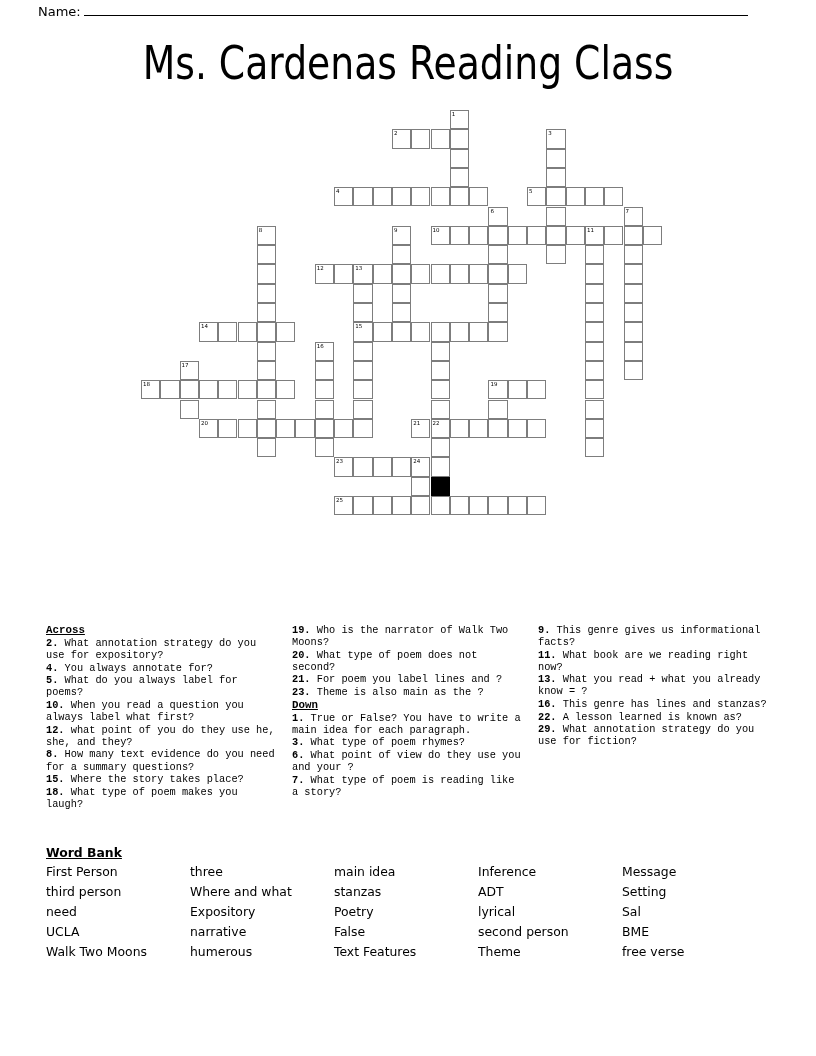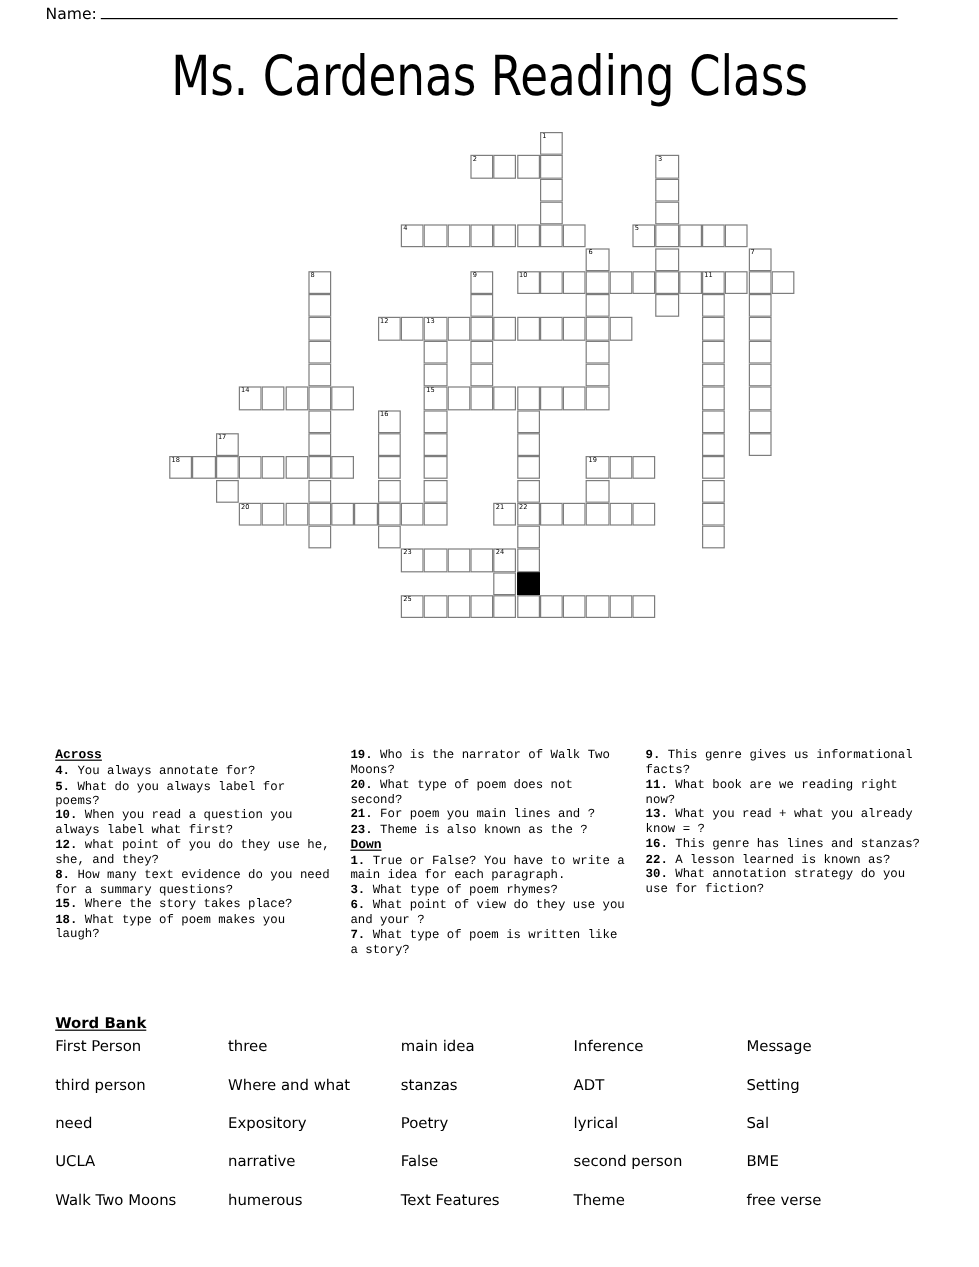--- a/index.html
+++ b/index.html
@@ -132,21 +132,21 @@
   .wb-head {
     font-weight: bold;
     text-decoration: underline;
     font-size: 12.4px;
     display: block;
     margin-bottom: 4px;
   }
   .wb-grid {
     display: grid;
     grid-template-columns: 144px 144px 144px 144px 144px;
-    row-gap: 17px;
+    row-gap: 5px;
   }
   .wb-item {
     font-size: 12.4px;
     line-height: 15px;
     white-space: nowrap;
   }
 </style>
 </head>
 <body>
 
@@ -370,46 +370,47 @@
       <div class="cell" style="left: 449.8px; top: 496px; width: 19.3px; height: 19.3px;"></div>
       <div class="cell" style="left: 469.1px; top: 496px; width: 19.3px; height: 19.3px;"></div>
       <div class="cell" style="left: 488.4px; top: 496px; width: 19.3px; height: 19.3px;"></div>
       <div class="cell" style="left: 507.7px; top: 496px; width: 19.3px; height: 19.3px;"></div>
       <div class="cell" style="left: 527px; top: 496px; width: 19.3px; height: 19.3px;"></div>
     </div>
 
   <div class="clues">
     <div class="clue-col left" id="col-left">
         <span class="section-head">Across</span>
+        <span class="clue"><span class="cn">2. </span><span>What annotation strategy do you use for expository?</span></span>
         <span class="clue"><span class="cn">4. </span><span>You always annotate for?</span></span>
         <span class="clue"><span class="cn">5. </span><span>What do you always label for poems?</span></span>
         <span class="clue"><span class="cn">10. </span><span>When you read a question you always label what first?</span></span>
         <span class="clue"><span class="cn">12. </span><span>what point of you do they use he, she, and they?</span></span>
         <span class="clue"><span class="cn">8. </span><span>How many text evidence do you need for a summary questions?</span></span>
         <span class="clue"><span class="cn">15. </span><span>Where the story takes place?</span></span>
         <span class="clue"><span class="cn">18. </span><span>What type of poem makes you laugh?</span></span>
       </div>
     <div class="clue-col mid" id="col-mid">
         <span class="clue"><span class="cn">19. </span><span>Who is the narrator of Walk Two Moons?</span></span>
         <span class="clue"><span class="cn">20. </span><span>What type of poem does not second?</span></span>
-        <span class="clue"><span class="cn">21. </span><span>For poem you main lines and ?</span></span>
-        <span class="clue"><span class="cn">23. </span><span>Theme is also known as the ?</span></span>
+        <span class="clue"><span class="cn">21. </span><span>For poem you label lines and ?</span></span>
+        <span class="clue"><span class="cn">23. </span><span>Theme is also main as the ?</span></span>
         <span class="section-head">Down</span>
         <span class="clue"><span class="cn">1. </span><span>True or False? You have to write a main idea for each paragraph.</span></span>
         <span class="clue"><span class="cn">3. </span><span>What type of poem rhymes?</span></span>
         <span class="clue"><span class="cn">6. </span><span>What point of view do they use you and your ?</span></span>
-        <span class="clue"><span class="cn">7. </span><span>What type of poem is written like a story?</span></span>
+        <span class="clue"><span class="cn">7. </span><span>What type of poem is reading like a story?</span></span>
       </div>
     <div class="clue-col right" id="col-right">
         <span class="clue"><span class="cn">9. </span><span>This genre gives us informational facts?</span></span>
         <span class="clue"><span class="cn">11. </span><span>What book are we reading right now?</span></span>
         <span class="clue"><span class="cn">13. </span><span>What you read + what you already know = ?</span></span>
         <span class="clue"><span class="cn">16. </span><span>This genre has lines and stanzas?</span></span>
         <span class="clue"><span class="cn">22. </span><span>A lesson learned is known as?</span></span>
-        <span class="clue"><span class="cn">30. </span><span>What annotation strategy do you use for fiction?</span></span>
+        <span class="clue"><span class="cn">29. </span><span>What annotation strategy do you use for fiction?</span></span>
       </div>
   </div>
 
   <div class="wordbank">
     <span class="wb-head">Word Bank</span>
     <div class="wb-grid" id="wb-grid">
         <span class="wb-item">First Person</span>
         <span class="wb-item">three</span>
         <span class="wb-item">main idea</span>
         <span class="wb-item">Inference</span>

